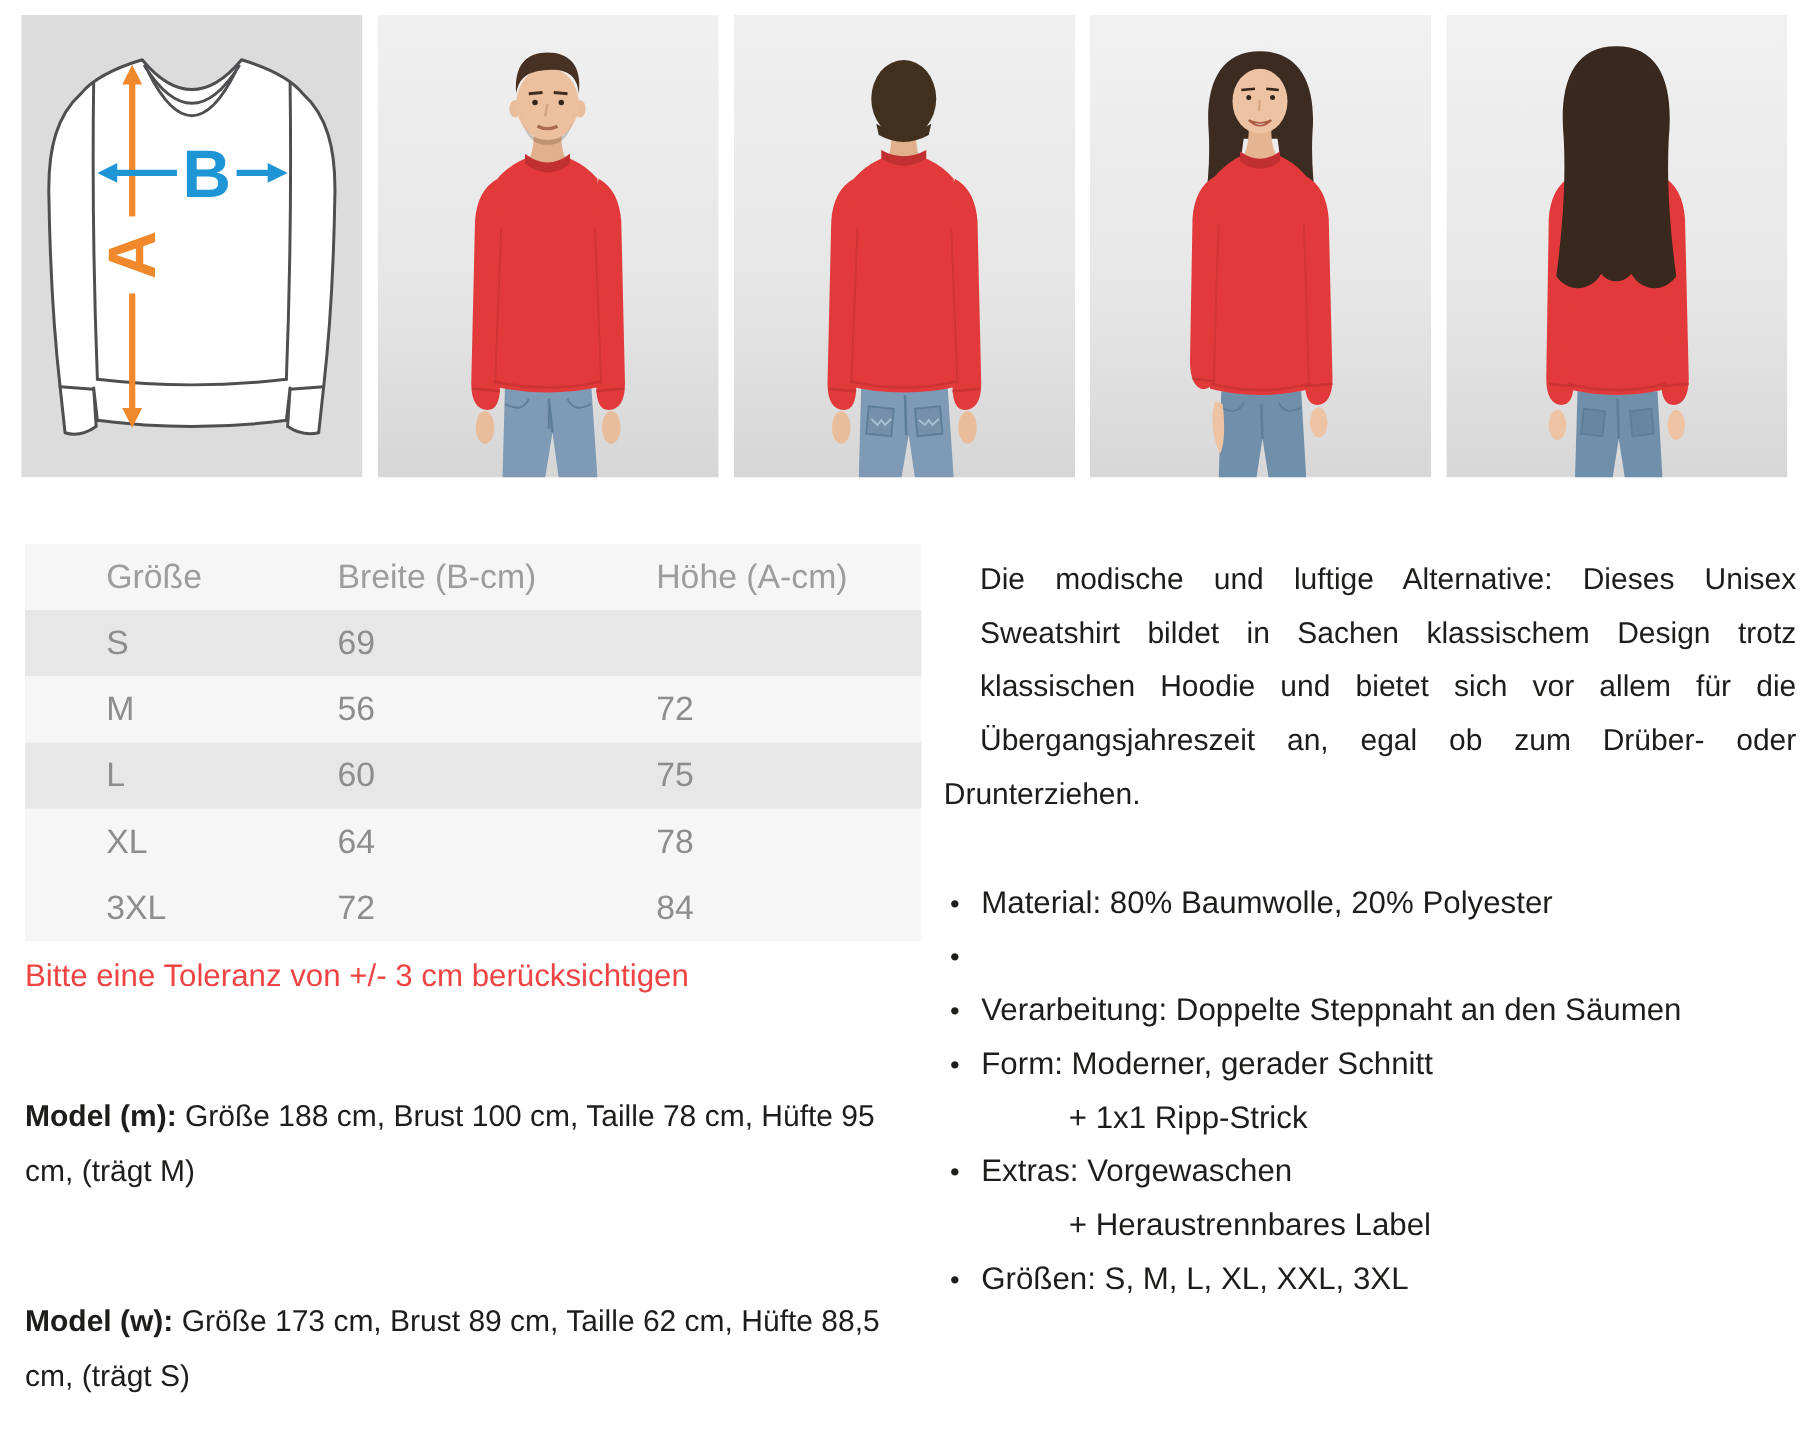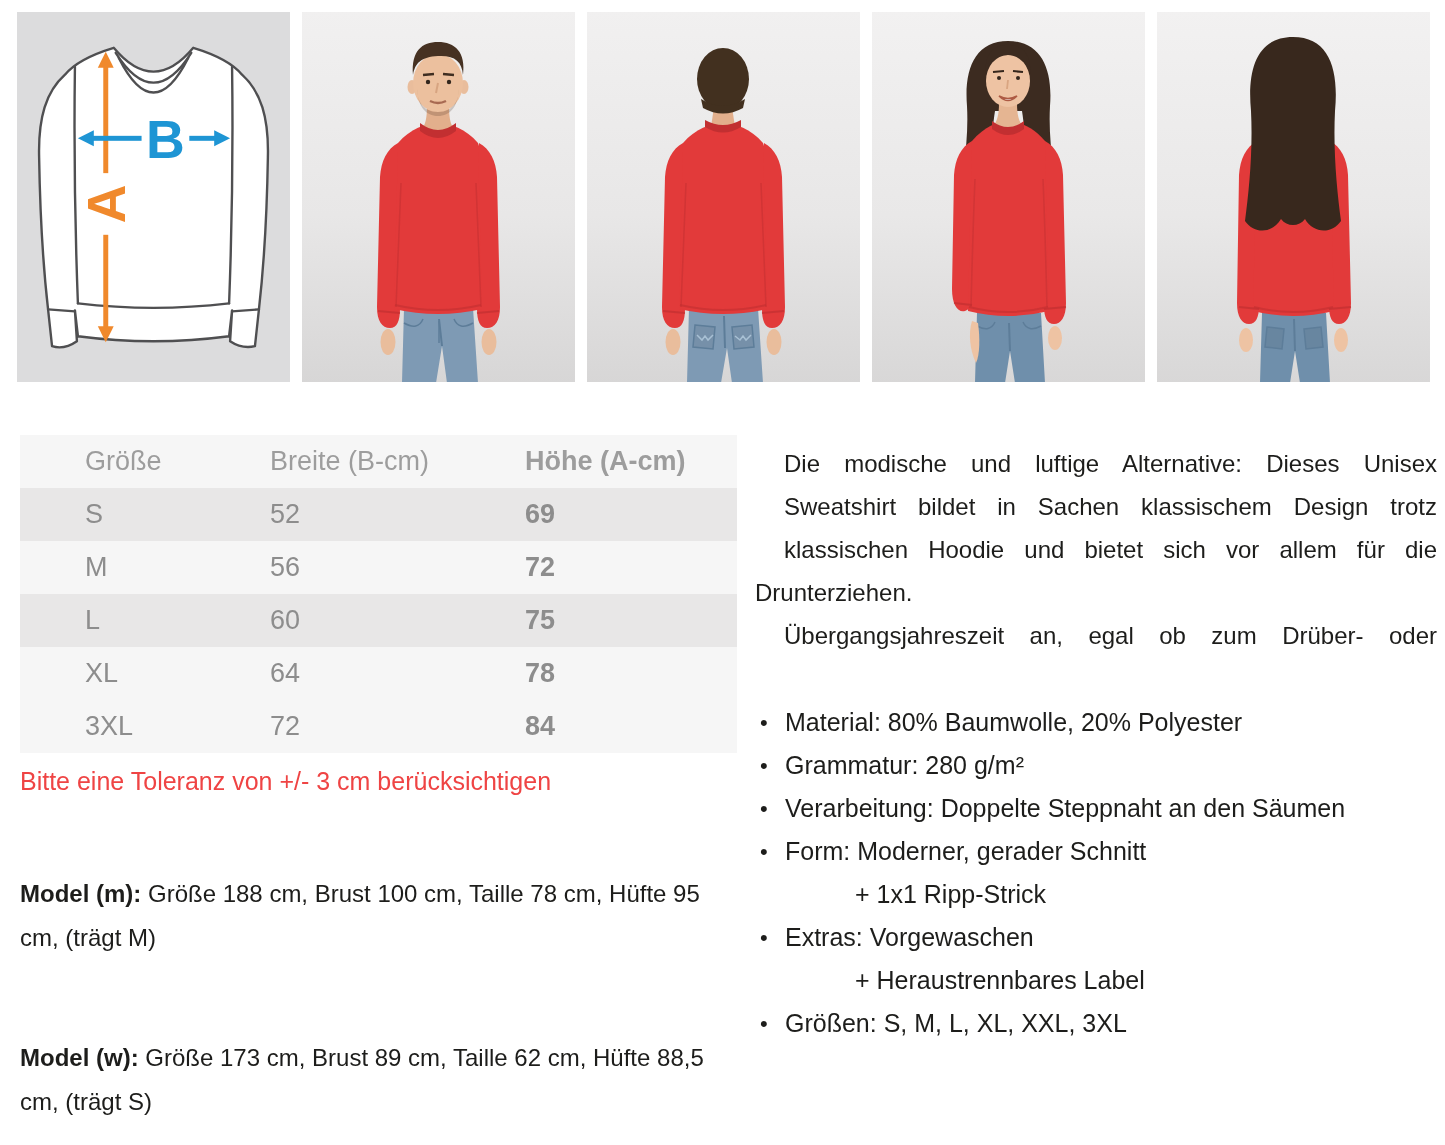--- a/index.html
+++ b/index.html
@@ -19,21 +19,21 @@
 
   
   .left-col { position:absolute; left:20px; top:435px; width:717px; }
   .size-table { width:100%; }
   .t-row { display:flex; align-items:center; height:53px; font-size:27px; color:#8d8d8d; }
   .t-row.light { background:var(--table-row-light,#f6f6f6); }
   .t-row.dark  { background:var(--table-row-dark,#e8e7e7); }
   .t-row.t-head { background:var(--table-row-light,#f6f6f6); color:#9d9d9d; }
   .t-cell:nth-child(1) { width:250px; padding-left:65px; }
   .t-cell:nth-child(2) { width:255px; }
-  .t-cell:nth-child(3) { flex:1;font-weight:bold; }
+  .t-cell:nth-child(3) { flex:1; }
   .tolerance { margin-top:14px; font-size:25px; color:#ef4444; }
   .model-block { margin-top:76px; font-size:24px; line-height:44px; }
   .model-block b { font-weight:bold; }
 
   
   .right-col { position:absolute; left:755px; top:442px; width:682px; }
   .d-line { font-size:24px; line-height:43px; height:43px; overflow:hidden; white-space:nowrap; }
   .d-line.justify { text-align:justify; text-align-last:justify; white-space:normal;margin-left:29px; }
   .feature-list { margin-top:44px; }
   .feat { display:flex; font-size:25px; line-height:43px; height:43px; }
@@ -235,21 +235,20 @@
 
 <div class="left-col">
   <div class="size-table">
       <div class="t-row t-head">
         <div class="t-cell">Größe</div>
         <div class="t-cell">Breite (B-cm)</div>
         <div class="t-cell">Höhe (A-cm)</div>
       </div>
       <div class="t-row dark">
         <div class="t-cell">S</div>
-        <div class="t-cell">52</div>
         <div class="t-cell">69</div>
       </div>
       <div class="t-row light">
         <div class="t-cell">M</div>
         <div class="t-cell">56</div>
         <div class="t-cell">72</div>
       </div>
       <div class="t-row dark">
         <div class="t-cell">L</div>
         <div class="t-cell">60</div>
@@ -269,31 +268,30 @@
   <div class="tolerance">Bitte eine Toleranz von +/- 3 cm berücksichtigen</div>
   <p class="model-block"><b>Model (m):</b><span> Größe 188 cm, Brust 100 cm, Taille 78 cm, Hüfte 95 cm, (trägt M)</span></p>
   <p class="model-block"><b>Model (w):</b><span> Größe 173 cm, Brust 89 cm, Taille 62 cm, Hüfte 88,5 cm, (trägt S)</span></p>
 </div>
 
 <div class="right-col">
   <div class="description">
       <div class="d-line justify">Die modische und luftige Alternative: Dieses Unisex</div>
       <div class="d-line justify">Sweatshirt bildet in Sachen klassischem Design trotz</div>
       <div class="d-line justify">klassischen Hoodie und bietet sich vor allem für die</div>
+      <div class="d-line justify">Übergangsjahreszeit an, egal ob zum Drüber- oder</div>
       <div class="d-line">Drunterziehen.</div>
-      <div class="d-line justify">Übergangsjahreszeit an, egal ob zum Drüber- oder</div>
     </div>
   <div class="feature-list">
       <div class="feat">
         <span class="dot">•</span>
         <span class="ftx">Material: 80% Baumwolle, 20% Polyester</span>
       </div>
       <div class="feat">
         <span class="dot">•</span>
-        <span class="ftx">Grammatur: 280 g/m²</span>
       </div>
       <div class="feat">
         <span class="dot">•</span>
         <span class="ftx">Verarbeitung: Doppelte Steppnaht an den Säumen</span>
       </div>
       <div class="feat">
         <span class="dot">•</span>
         <span class="ftx">Form: Moderner, gerader Schnitt</span>
       </div>
       <div class="feat cont">

